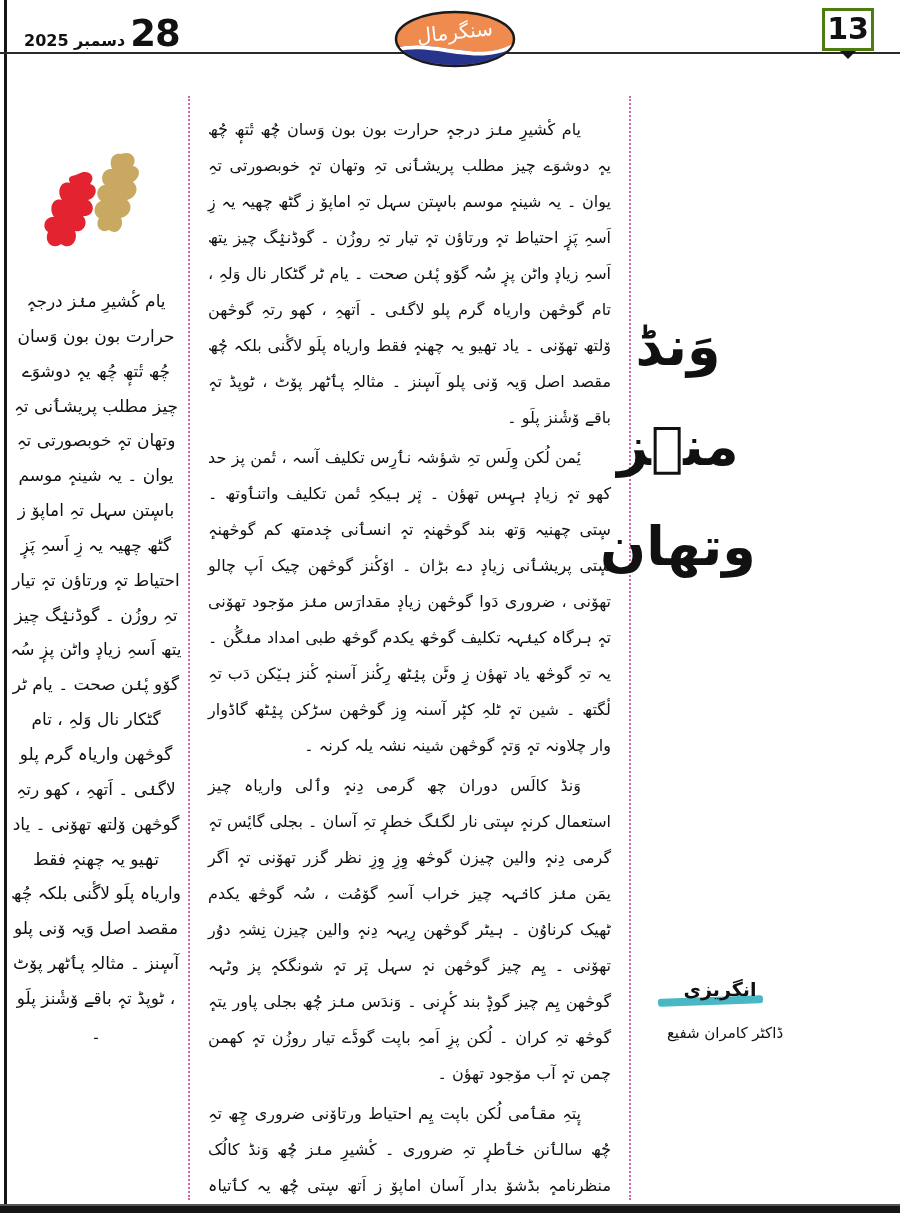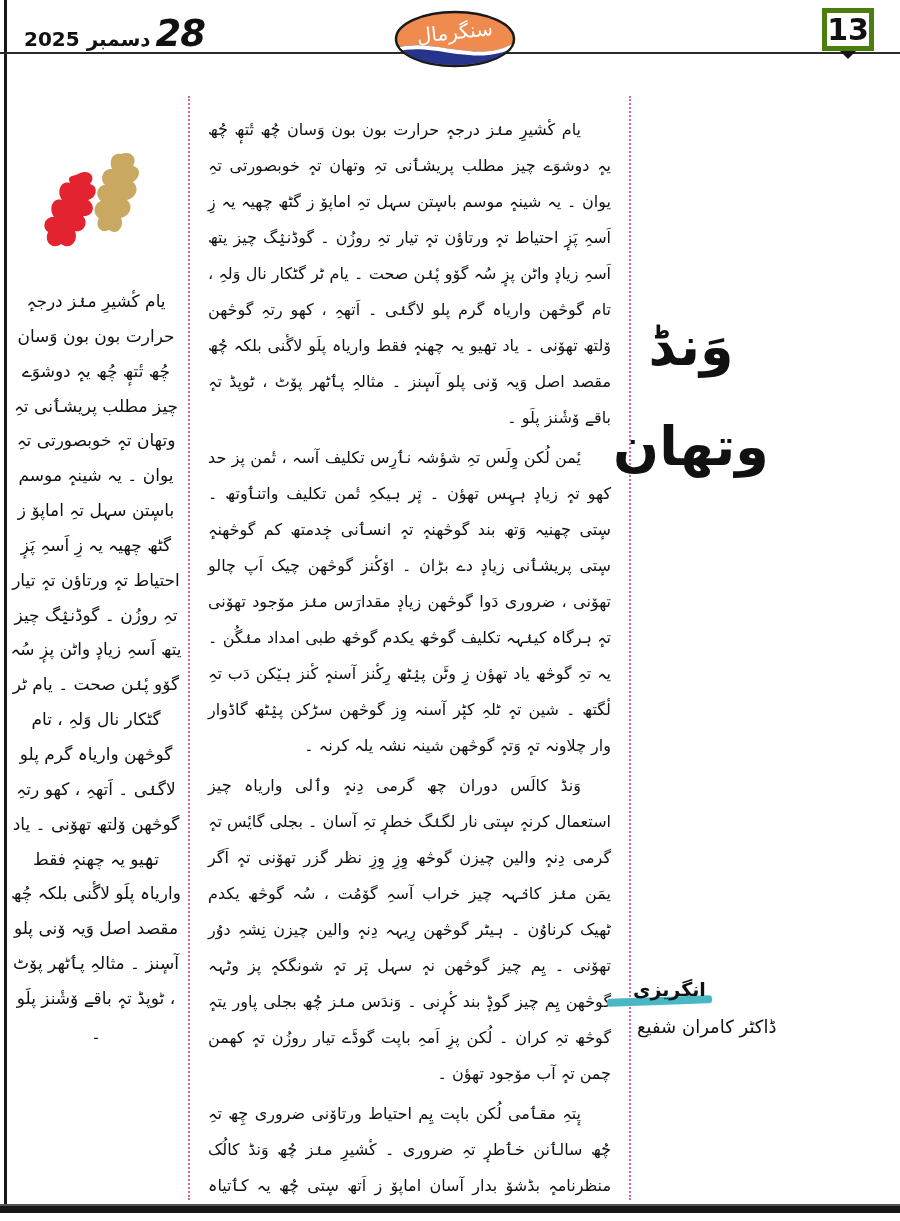--- a/index.html
+++ b/index.html
@@ -9,60 +9,60 @@
   #page { position:relative; width:900px; height:1221px; background:#fff; }
 
   
   .border-left { left:4px; top:0; width:3px; height:1213px; background:#161616; }
   .bottom-bar  { left:0; top:1204px; width:900px; height:9px; background:#161616; border-top:2px solid #555; }
   .top-rule    { left:0; top:52px; width:900px; height:2px; background:#2a2a2a; }
 
   
   .date-block { left:24px; top:10px; height:42px; display:flex; direction:rtl;
                 align-items:flex-end; gap:5px; }
-  .date-day   { font-size:37px; font-weight:800; line-height:1; letter-spacing:-1px;font-style:italic; }
-  .date-month { font-size:20px; font-weight:700; line-height:1.3; }
+  .date-day   { font-size:37px; font-weight:800; line-height:1; letter-spacing:-1px; }
+  .date-month { font-size:16px; font-weight:700; line-height:1.3; }
 
   .logo { left:392px; top:5px; width:126px; height:66px; z-index:3; }
 
-  .page-num-box { left:822px; top:8px; width:52px; height:43px; border:5px solid #4d7c0f;
-                  background:#fff; display:flex; align-items:center; justify-content:center;
+  .page-num-box { left:822px; top:8px; width:52px; height:43px; border:3px solid #4d7c0f;
+                  background:#fff; display:flex; align-items:flex-start; justify-content:center;
                   font-size:30px; font-weight:800; z-index:2; }
   .page-num-marker { left:840px; top:51px; width:0; height:0;
                      border-left:8px solid transparent; border-right:8px solid transparent;
                      border-top:8px solid #141414; z-index:1; }
 
   
   .main-column { left:188px; top:96px; width:443px; height:1104px;
                  border-left:2px dotted var(--accent-border,#d0679f);
                  border-right:2px dotted var(--accent-border,#d0679f);
                  padding:16px 18px 0 18px; overflow:hidden; }
   .main-column p { direction:rtl; text-align:justify; font-size:16px; line-height:2.25;
                    text-indent:30px; margin-bottom:4px; }
 
   
   .left-column { left:10px; top:148px; width:172px; }
   .ornament { display:block; margin:0 auto; }
   .standfirst { margin-top:18px; direction:rtl; text-align:center;
                 font-size:17px; line-height:2.05; max-height:910px; overflow:hidden; }
 
   
-  .headline-col { left:607px; top:316px; width:168px; display:flex; flex-direction:column;
+  .headline-col { left:594px; top:316px; width:168px; display:flex; flex-direction:column;
                   align-items:center; gap:38px; direction:rtl; }
   .headline-word { font-size:54px; font-weight:700; line-height:1.15; white-space:nowrap; }
 
   
-  .bylines { left:633px; top:978px; width:180px; direction:rtl; text-align:left; }
+  .bylines { left:633px; top:978px; width:180px; direction:rtl; text-align:center; }
   .byline-group { margin-bottom:56px; }
   .byline-label { position:relative; display:inline-block; font-size:19px; font-weight:700;
                   margin-right:6px; z-index:1; }
   .byline-label .hl { position:absolute; right:-6px; left:-26px; bottom:-5px; height:8px;
                       background:var(--highlight,#4ab8c4); transform:rotate(-2deg);
                       border-radius:3px; z-index:-1; }
-  .byline-name { font-size:18px; margin-top:16px; padding-left:4px; }
+  .byline-name { font-size:15px; margin-top:24px; padding-left:4px; }
 </style>
 </head>
 <body>
 
 <div id="page">
 
   <div class="abs border-left"></div>
   <div class="abs top-rule"></div>
   <div class="abs bottom-bar"></div>
 
@@ -99,20 +99,21 @@
   <div class="abs main-column">
     <p>یام کٔشیرِ منٛز درجہٕ حرارت بون بون وَسان چُھ تٔتھٕ چُھ یہٕ دوشوَے چیز مطلب پریشٲنی تہِ وتھان تہٕ خوبصورتی تہِ یوان ۔ یہ شینہٕ موسم باسٕتن سہل تہِ اماپوٚ ز گٹھ چھیہ یہ زِ اَسہِ پَزٕ احتیاط تہٕ ورتاؤن تہٕ تیار تہِ روزُن ۔ گوڈنیٛگ چیز یتھ اَسہِ زیادٕ واٹن پزٕ سُہ گوٚو پٔنٛن صحت ۔ یام ٹر گٹکار نال وَلہِ ، تام گوڅھن واریاہ گرم پلو لاگنٛی ۔ اَتھہِ ، کھو رتہِ گوڅھن وٚلتھ تھوٚنی ۔ یاد تھٛیو یہ چھنہٕ فقط واریاہ پلَو لاگٔنی بلکہ چُھ مقصد اصل وَیہ وٚنی پلو آسٕنز ۔ مثالہِ پٲٹھر پوٚٹ ، ٹوپڈ تہٕ باقے وٚشٔنز پلَو ۔</p>
     <p>یٔمن لُکن وِلَس تہِ شؤشہ نٲرِس تکلیف آسہ ، تٔمن پز حد کھو تہٕ زیادٕ ہہِس تھؤن ۔ تٕر ہیکہِ تٔمن تکلیف واتنٲوتھ ۔ سٕتی چھنیہ وَتھ بند گوڅھنہٕ تہٕ انسٲنی خٕدمتھ کم گوڅھنہٕ سٕتی پریشٲنی زیادٕ دے بڑان ۔ اوٚکٔنز گوڅھن چیک اَپ چالو تھوٚنی ، ضروری دَوا گوڅھن زیادٕ مقدارَس منٛز موٚجود تھوٚنی تہٕ ہرگاہ کینٛہہ تکلیف گوڅھ یکدم گوڅھ طبی امداد منٛگُن ۔ یہ تہِ گوڅھ یاد تھؤن زِ وٹَن پیٛٹھ رِکٔنز آسنہٕ کٔنز ہیٚکن دَب تہِ لٔگتھ ۔ شین تہٕ ٹلہِ کٹٕر آسنہ وِز گوڅھن سڑکن پیٛٹھ گاڈوار وار چلاونہ تہٕ وَتہٕ گوڅھن شینہ نشہ یلہ کرنہ ۔</p>
     <p>وَنڈ کالَس دوران چھ گرمی دِنہٕ وٲلی واریاہ چیز استعمال کرنہٕ سٕتی نار لگنٛگ خطرٕ تہِ آسان ۔ بجلی گایٔس تہٕ گرمی دِنہٕ والین چیزن گوڅھ وِزِ وِزِ نظر گزر تھوٚنی تہٕ اَگر یمَن منٛز کانٛہہ چیز خراب آسہِ گوٚمُت ، سُہ گوڅھ یکدم ٹھیک کرناوُن ۔ ہیٹر گوڅھن رِیہہ دِنہٕ والین چیزن نِشہِ دوُر تھوٚنی ۔ یِم چیز گوڅھن نہٕ سہل تٕر تہٕ شونگکہٕ پز وٹہہ گوڅھن یِم چیز گوڈٕ بند کٔرٕنی ۔ وَندَس منٛز چُھ بجلی پاور یتہٕ گوڅھ تہِ کران ۔ لُکن پزِ اَمہِ باپت گوڈَے تیار روزُن تہٕ کھمن چمن تہٕ آب موٚجود تھؤن ۔</p>
     <p>یٕتہِ مقٲمی لُکن باپت یِم احتیاط ورتاوٚنی ضروری چِھ تہِ چُھ سالٲنن خٲطرٕ تہِ ضروری ۔ کٔشیرِ منٛز چُھ وَنڈ کالُک منظرنامہٕ بڈشوٚ بدار آسان اماپوٚ ز اَتھ سٕتی چُھ یہ کٲتیاہ دولابہٕ تہِ سٕتی اَنان ۔ اوٚکٔنز چُھ اَمہِ باپت تیار روزُن تہٕ وِزِ وِزِ ضروری احتیاط ورتاوٚنی ۔ یٔمن لُکن استھما ، دِلُک دود یا اڈز جن دود آسہِ ، تٔمن پزِ واریاہ ہہس کٔرُن نتہٕ ہیکہِ سردی یمَن وادبن وٚرُن تہِ تٔلتھ ۔ ذہنی وادبن تہِ چھیہ یَتھ موسمَس منٛز زیادٕ دے تٕھر کھسان ۔ اوٚکٔنز گوڅھن اَمہِ چہ علامٕو وَنہٕ تھونہِ تہٕ اگر طبی مدد ضرورتھ پیہ تتھ گوڅھ نہٕ کانٛہہ ہنہٕ درنہٕ کٔرُن ۔</p>
 
   </div>
 
   <div class="abs headline-col">
     <div class="headline-word">وَنڈ</div>
+    <div class="headline-word">منٛز</div>
     <div class="headline-word">وتھان</div>
   </div>
 
   <div class="abs bylines">
     <div class="byline-group">
       <span class="byline-label">
         <span>انگریزی</span>
         <span class="hl"></span>
       </span>
       <div class="byline-name">ڈاکٹر کامران شفیع</div>

